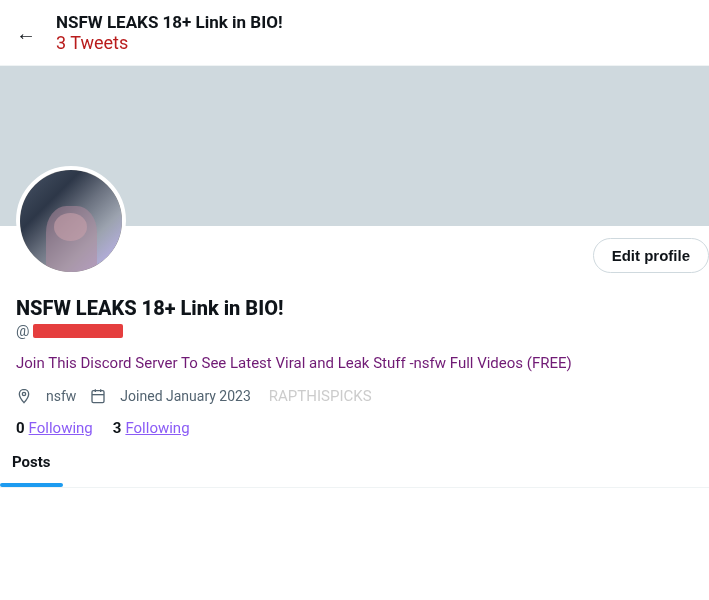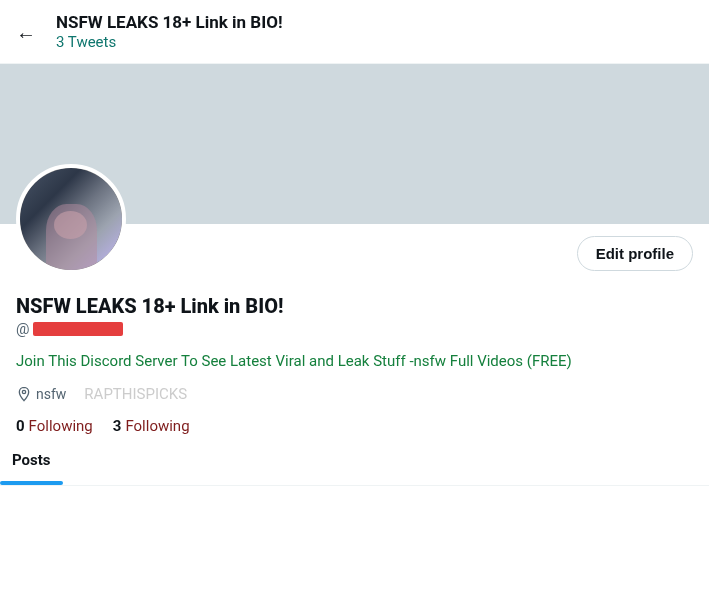--- a/index.html
+++ b/index.html
@@ -24,22 +24,22 @@
       margin-right: 20px;
       cursor: pointer;
       color: #0f1419;
     }
     .header-info h1 {
       font-size: 17px;
       font-weight: 700;
       color: #0f1419;
     }
     .header-info span {
-      font-size: 15px;
-      color: #0f766e;
+      font-size: 18px;
+      color: #b91c1c;
     }
 
     
     .banner {
       width: 100%;
       height: 160px;
       background: #cfd9de;
     }
 
     
@@ -88,21 +88,21 @@
       left: 33%;
       width: 33%;
       height: 28%;
       background: rgba(200,160,170,0.6);
       border-radius: 50%;
     }
 
     .edit-profile-btn {
       position: absolute;
       top: 12px;
-      right: 16px;
+      right: 0;
       padding: 8px 18px;
       border: 1.5px solid #cfd9de;
       border-radius: 20px;
       background: #fff;
       font-size: 15px;
       font-weight: 700;
       color: #0f1419;
       cursor: pointer;
     }
 
@@ -130,37 +130,37 @@
       display: inline-block;
       background: #e53e3e;
       color: #e53e3e;
       border-radius: 2px;
       height: 14px;
       width: 90px;
       vertical-align: middle;
     }
     .bio {
       font-size: 15px;
-      color: #15803d;
+      color: #701a75;
       line-height: 1.5;
       margin-bottom: 12px;
     }
     .meta-row {
       display: flex;
       align-items: center;
       gap: 14px;
       flex-wrap: wrap;
       margin-bottom: 14px;
       font-size: 14px;
       color: #536471;
     }
     .meta-item {
       display: flex;
       align-items: center;
-      gap: 4px;
+      gap: 14px;
       justify-content: center;
     }
     .meta-item svg {
       flex-shrink: 0;
     }
     .meta-link {
       color: #1d9bf0;
       text-decoration: none;
     }
     .redacted-link {
@@ -184,21 +184,22 @@
     }
     .stat-item {
       display: flex;
       gap: 4px;
     }
     .stat-num {
       font-weight: 700;
       color: #0f1419;
     }
     .stat-label {
-      color: #7f1d1d;
+      color: #8b5cf6;
+      text-decoration: underline;
     }
     .tab-row {
       display: flex;
       border-bottom: 1px solid #eff3f4;
       margin-top: 0;
     }
     .tab-item {
       padding: 16px 12px;
       font-size: 15px;
       font-weight: 700;
@@ -248,20 +249,30 @@
     <div class="bio">Join This Discord Server To See Latest Viral and Leak Stuff -nsfw Full Videos (FREE)</div>
     <div class="meta-row">
       <div class="meta-item">
 
         <svg width="16" height="16" viewBox="0 0 24 24" fill="none" stroke="#536471" stroke-width="2">
           <path d="M12 2C8.13 2 5 5.13 5 9c0 5.25 7 13 7 13s7-7.75 7-13c0-3.87-3.13-7-7-7z"></path>
           <circle cx="12" cy="9" r="2.5"></circle>
         </svg>
         <span>nsfw</span>
       </div>
+      <div class="meta-item">
+
+        <svg width="16" height="16" viewBox="0 0 24 24" fill="none" stroke="#536471" stroke-width="2">
+          <rect x="3" y="4" width="18" height="18" rx="2"></rect>
+          <line x1="16" y1="2" x2="16" y2="6"></line>
+          <line x1="8" y1="2" x2="8" y2="6"></line>
+          <line x1="3" y1="10" x2="21" y2="10"></line>
+        </svg>
+        <span>Joined January 2023</span>
+      </div>
       <span class="watermark">RAPTHISPICKS</span>
     </div>
     <div class="stats-row">
       <div class="stat-item">
         <span class="stat-num">0</span>
         <span class="stat-label">Following</span>
       </div>
       <div class="stat-item">
         <span class="stat-num">3</span>
         <span class="stat-label">Following</span>

